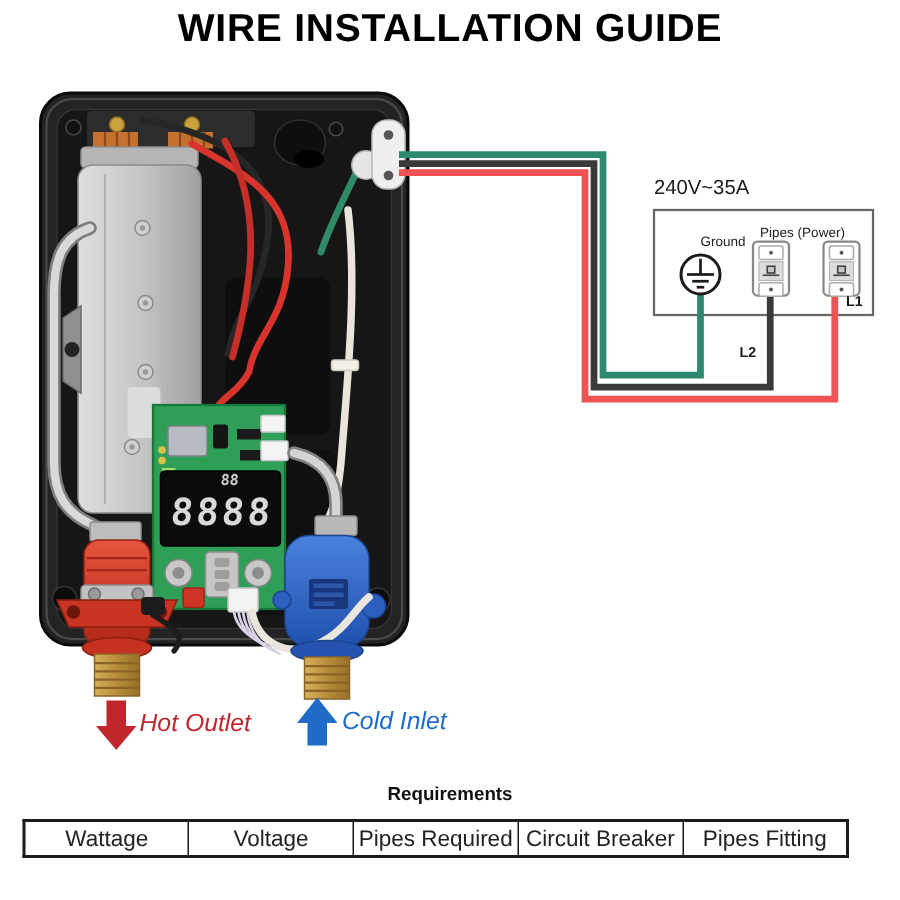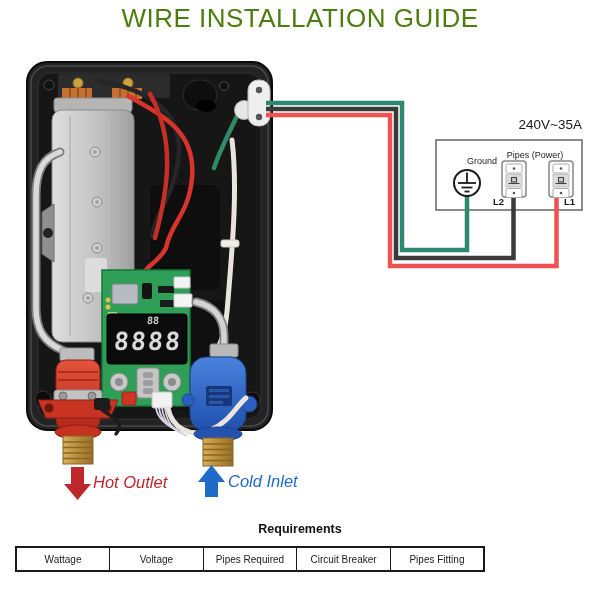--- a/index.html
+++ b/index.html
@@ -1,36 +1,36 @@
 <!DOCTYPE html>
 <html><head>
 <meta charset="utf-8">
 <style>
   html,body{margin:0;padding:0;background:#fff;}
   .screen{position:relative;width:600px;height:600px;background:#fff;overflow:hidden;
           font-family:"Liberation Sans", sans-serif;}
   .abs{position:absolute;}
-  .page-title{top:3px;left:0;right:0;text-align:center;font-size:26px;font-weight:400;
-              letter-spacing:.5px;color:#4d7c0f;}
-  .rating{left:436px;top:117px;width:146px;text-align:right;font-size:13.5px;color:#1a1a1a;}
+  .page-title{top:3px;left:0;right:0;text-align:center;font-size:26px;font-weight:700;
+              letter-spacing:.5px;color:#000000;}
+  .rating{left:436px;top:117px;width:146px;text-align:left;font-size:13.5px;color:#1a1a1a;}
   .ground-label{left:437px;top:156px;width:60px;text-align:right;font-size:9px;color:#222;}
   .load-label{left:479px;top:150px;width:112px;text-align:center;font-size:9px;color:#222;}
   .pole-label{top:196px;font-size:9.5px;font-weight:700;color:#1a1a1a;}
-  .l2{left:493px;} .l1{left:564px;}
+  .l2{left:493px;margin-top:34px;} .l1{left:564px;}
   .disp-main{left:109px;top:327px;width:78px;text-align:center;color:#d9d9d9;
              font-family:"DejaVu Sans Mono", monospace;font-weight:700;font-size:25px;
              letter-spacing:2px;transform:skewX(-5deg);}
   .disp-small{left:147px;top:315px;color:#cfcfcf;font-family:"DejaVu Sans Mono", monospace;
               font-weight:700;font-size:10px;transform:skewX(-5deg);}
   .port-label{font-size:16.5px;font-style:italic;}
   .hot-label{left:93px;top:473px;color:#c0272d;}
   .cold-label{left:228px;top:472px;color:#1e6bc8;}
   .req-title{top:522px;left:0;right:0;text-align:center;font-size:12.5px;font-weight:700;color:#111;}
-  table.req{position:absolute;left:15px;top:546px;width:470px;border-collapse:collapse;
-            table-layout:fixed;font-size:10px;color:#222;}
+  table.req{position:absolute;left:15px;top:546px;width:551px;border-collapse:collapse;
+            table-layout:fixed;font-size:15px;color:#222;}
   table.req td{border:1.5px solid #1a1a1a;text-align:center;vertical-align:middle;padding:0;}
   table.req{border:2px solid #1a1a1a;}
   tr.hdr td{height:22px;} tr.val td{height:25px;}
   svg{position:absolute;top:0;left:0;}
 </style>
 </head>
 <body>
 
 <div class="screen">
 

